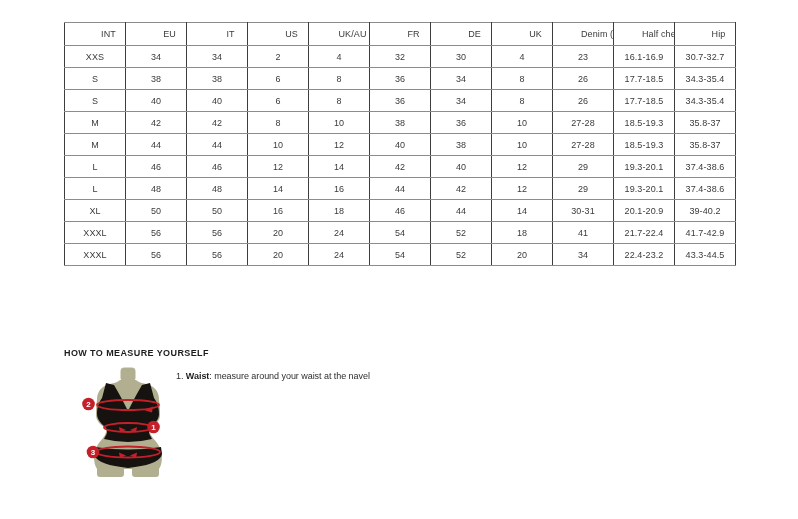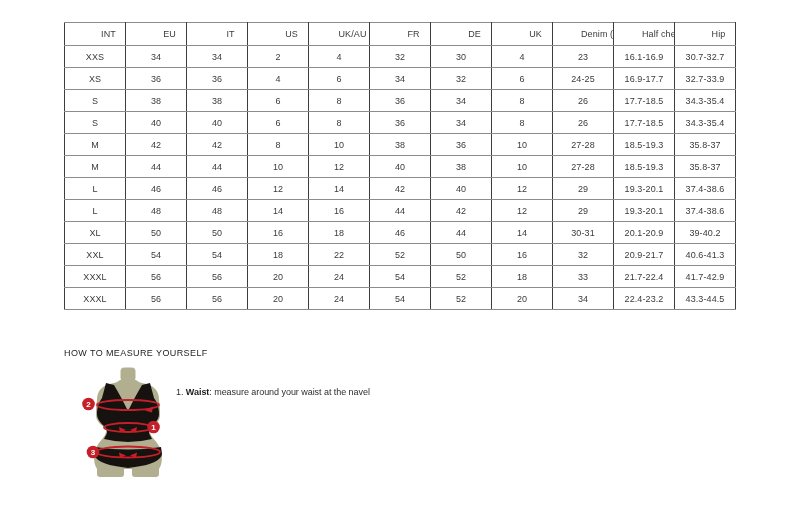--- a/index.html
+++ b/index.html
@@ -22,29 +22,29 @@
     font-size:9px;font-weight:400;color:#3a3a3a;
     text-align:center;vertical-align:middle;
     height:21px;padding:0 1px;
     letter-spacing:.1px;
     overflow:hidden;white-space:nowrap;
   }
   .size-table thead th{height:22px;padding-left:28px;}
   
   .measure-heading{
     position:absolute;left:64px;top:348px;
-    font-size:9px;font-weight:400;color:#1d1d1d;
+    font-size:9px;font-weight:700;color:#1d1d1d;
     letter-spacing:.4px;
   }
   .measure-steps{
     position:absolute;left:176px;top:372px;
     list-style:none;margin:0;padding:0;
     font-size:9px;color:#2e2e2e;letter-spacing:-.05px;
   }
-  .measure-steps li{margin-bottom:8px;line-height:9px;margin-top:16px;}
+  .measure-steps li{margin-bottom:8px;line-height:9px;}
   .measure-steps b{color:#1d1d1d;}
   
   .figure-wrap{
     position:absolute;left:80px;top:367px;width:100px;height:115px;
   }
 </style>
 </head>
 <body>
 
 <table class="size-table">
@@ -71,33 +71,20 @@
         <td>2</td>
         <td>4</td>
         <td>32</td>
         <td>30</td>
         <td>4</td>
         <td>23</td>
         <td>16.1-16.9</td>
         <td>30.7-32.7</td>
       </tr>
       <tr>
-        <td>XS</td>
-        <td>36</td>
-        <td>36</td>
-        <td>4</td>
-        <td>6</td>
-        <td>34</td>
-        <td>32</td>
-        <td>6</td>
-        <td>24-25</td>
-        <td>16.9-17.7</td>
-        <td>32.7-33.9</td>
-      </tr>
-      <tr>
         <td>S</td>
         <td>38</td>
         <td>38</td>
         <td>6</td>
         <td>8</td>
         <td>36</td>
         <td>34</td>
         <td>8</td>
         <td>26</td>
         <td>17.7-18.5</td>
@@ -175,42 +162,29 @@
         <td>16</td>
         <td>18</td>
         <td>46</td>
         <td>44</td>
         <td>14</td>
         <td>30-31</td>
         <td>20.1-20.9</td>
         <td>39-40.2</td>
       </tr>
       <tr>
-        <td>XXL</td>
-        <td>54</td>
-        <td>54</td>
-        <td>18</td>
-        <td>22</td>
-        <td>52</td>
-        <td>50</td>
-        <td>16</td>
-        <td>32</td>
-        <td>20.9-21.7</td>
-        <td>40.6-41.3</td>
-      </tr>
-      <tr>
         <td>XXXL</td>
         <td>56</td>
         <td>56</td>
         <td>20</td>
         <td>24</td>
         <td>54</td>
         <td>52</td>
         <td>18</td>
-        <td>33</td>
+        <td>41</td>
         <td>21.7-22.4</td>
         <td>41.7-42.9</td>
       </tr>
       <tr>
         <td>XXXL</td>
         <td>56</td>
         <td>56</td>
         <td>20</td>
         <td>24</td>
         <td>54</td>

